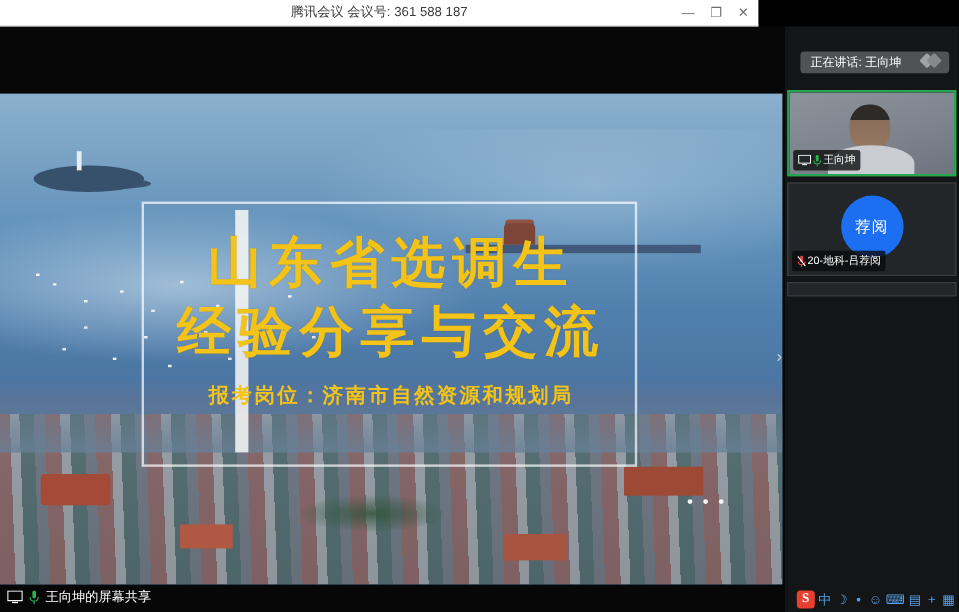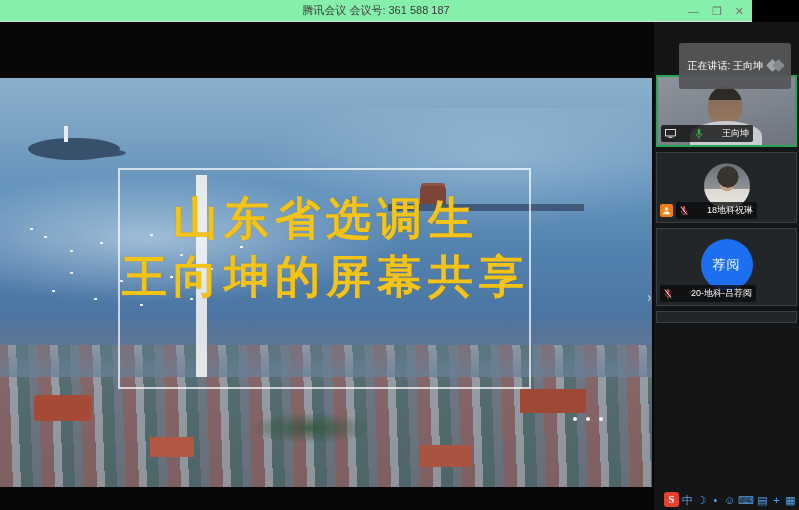--- a/index.html
+++ b/index.html
@@ -1,21 +1,21 @@
 <!DOCTYPE html>
 <html><head>
 <meta charset="utf-8">
 <style>
   * { box-sizing: border-box; margin: 0; padding: 0; }
   html,body { width:799px; height:510px; overflow:hidden; }
   body { background:#000; font-family:"Liberation Sans", sans-serif; position:relative; }
 
   
-  .titlebar { position:absolute; top:0; left:0; width:752px; height:22px;
-    background:#86efac; border-bottom:1px solid #dcdcdc; z-index:30; }
+  .titlebar { position:absolute; top:0; left:0; width:632px; height:22px;
+    background:#ffffff; border-bottom:1px solid #dcdcdc; z-index:30; }
   .titlebar-text { width:100%; text-align:center; line-height:21px; font-size:11px; color:#3a3a3a; }
   .win-controls { position:absolute; right:8px; top:0; height:22px; display:flex; gap:13px;
     align-items:center; color:#707070; font-size:11px; }
   .win-controls span { cursor:default; line-height:22px; }
 
   
   .main { position:absolute; top:22px; left:0; width:654px; height:488px; background:#070708; }
 
   .photo { position:absolute; left:0; top:56px; width:652px; height:409px; overflow:hidden;
     background: linear-gradient(180deg,#8ab0cd 0%, #7ba3c4 12%, #6292bb 28%, #517fad 45%, #4b76a3 58%, #567式499 60%);
@@ -71,22 +71,22 @@
 
   .share-indicator { position:absolute; left:6px; bottom:5px; display:flex; align-items:center;
     gap:5px; color:#fff; font-size:11px; z-index:5; }
 
   
   .sidebar { position:absolute; top:22px; right:0; width:145px; height:488px; background:#131517; }
   .collapse-arrow { position:absolute; left:647px; top:290px; color:#cfd3d7; font-size:14px;
     line-height:14px; z-index:6; cursor:pointer; }
 
   .speaking-banner { position:absolute; top:43px; right:8px; z-index:20;
-    background:rgba(84,86,88,.94); color:#fff; font-size:10px; padding:16px 8px;
-    border-radius:3px; display:flex; align-items:center; gap:5px; }
+    background:rgba(84,86,88,.94); color:#fff; font-size:10px; padding:2px 8px;
+    border-radius:3px; display:flex; align-items:center; gap:17px; }
   .wave { display:inline-block; width:9px; height:9px; background:#9fa3a6; transform:rotate(45deg); border-radius:1px; }
   .wave.w2 { background:#85898c; margin-left:-3px; }
 
   .thumbs { position:absolute; top:53px; left:0; width:145px; }
   .thumb { position:relative; margin:0 2px 5px 2px; height:71px;
     background:#232629; border:1px solid #3a3d41; overflow:hidden; }
   .thumb.speaker { border:2px solid #27a551; height:72px; }
   .thumb.tall { height:78px; }
   .thumb.partial { height:12px; margin-bottom:0; }
 
@@ -107,21 +107,21 @@
       linear-gradient(180deg,#6a6e74 0%, #8e9298 55%, #dcd9d2 56%, #e9e6df 100%); }
   .avatar.initials { width:52px; height:52px; background:#1d6ff2; color:#fff;
     display:flex; align-items:center; justify-content:center; font-size:13px; letter-spacing:1px;font-family:Liberation Serif, serif; }
   .avatar.sketch { width:46px; height:46px; background:#f2f2ee; display:flex;
     align-items:center; justify-content:center; }
 
   .thumb-footer { position:absolute; left:3px; bottom:3px; display:flex; align-items:center; gap:3px; z-index:3; }
   .role-badge { width:13px; height:13px; border-radius:2px; display:flex; align-items:center; justify-content:center; }
   .role-badge.blue { background:#1f78e8; }
   .role-badge.orange { background:#f07d1a; }
-  .nametag { display:flex; align-items:center; gap:19px; background:rgba(10,10,10,.78);
+  .nametag { display:flex; align-items:center; gap:1px; background:rgba(10,10,10,.78);
     padding:2px 4px; border-radius:2px; color:#fff; font-size:9px; white-space:nowrap; }
 
   
   .tray { position:absolute; right:3px; bottom:3px; display:flex; align-items:center; gap:3px; z-index:25; }
   .sogou-logo { width:15px; height:15px; background:#e8402f; border-radius:3px; color:#fff;
     font-weight:bold; font-size:11px; line-height:15px; text-align:center;
     font-family:"Liberation Serif", serif; }
   .tray-icon { color:#57a0e8; font-size:11px; line-height:14px; min-width:11px; text-align:center; }
 </style>
 </head>
@@ -150,28 +150,41 @@
     <div class="roof1"></div>
     <div class="roof2"></div>
     <div class="roof3"></div>
     <div class="roof4"></div>
     <div class="trees"></div>
     <div class="monument"></div>
     <div class="frame"></div>
 
     <div class="slide-text slide-title">
       <div>山东省选调生</div>
-      <div>王向坤的屏幕共享</div>
+      <div>经验分享与交流</div>
     </div>
     <div class="slide-text slide-sub">
+      <div>报考岗位：济南市自然资源和规划局</div>
     </div>
 
     <div class="slide-dots"><i></i><i></i><i></i></div>
   </div>
 
+  <div class="share-indicator">
+    <svg width="13" height="11" viewBox="0 0 13 11">
+      <rect x="0.5" y="0.5" width="12" height="8" fill="none" stroke="#ffffff"></rect>
+      <rect x="4" y="9.5" width="5" height="1.2" fill="#ffffff"></rect>
+    </svg>
+    <svg width="9" height="12" viewBox="0 0 12 16">
+      <rect x="4" y="0" width="4" height="9" rx="2" fill="#2bb34b"></rect>
+      <path d="M1.5 7.5a4.5 4.5 0 0 0 9 0" stroke="#2bb34b" stroke-width="1.4" fill="none"></path>
+      <line x1="6" y1="12.5" x2="6" y2="15.5" stroke="#2bb34b" stroke-width="1.4"></line>
+    </svg>
+    <span>王向坤的屏幕共享</span>
+  </div>
 </div>
 
 <div class="collapse-arrow">›</div>
 
 <div class="speaking-banner">
   <span>正在讲话: 王向坤</span>
   <span><span class="wave"></span><span class="wave w2"></span></span>
 </div>
 
 <div class="sidebar">
@@ -192,40 +205,20 @@
             <rect x="4" y="0" width="4" height="9" rx="2" fill="#2bb34b"></rect>
             <path d="M1.5 7.5a4.5 4.5 0 0 0 9 0" stroke="#2bb34b" stroke-width="1.4" fill="none"></path>
             <line x1="6" y1="12.5" x2="6" y2="15.5" stroke="#2bb34b" stroke-width="1.4"></line>
           </svg>
           <span>王向坤</span>
         </div>
       </div>
     </div>
 
 
-    <div class="thumb">
-      <div class="avatar hoodie"></div>
-      <div class="thumb-footer">
-        <div class="role-badge orange">
-          <svg width="9" height="9" viewBox="0 0 12 12">
-              <circle cx="6" cy="4" r="2.2" fill="#fff"></circle>
-              <path d="M1.5 11a4.5 3.6 0 0 1 9 0z" fill="#fff"></path>
-            </svg>
-        </div>
-        <div class="nametag">
-          <svg width="8" height="10" viewBox="0 0 12 16">
-            <rect x="4" y="0" width="4" height="9" rx="2" fill="#e04343"></rect>
-            <path d="M1.5 7.5a4.5 4.5 0 0 0 9 0" stroke="#e04343" stroke-width="1.4" fill="none"></path>
-            <line x1="6" y1="12.5" x2="6" y2="15.5" stroke="#e04343" stroke-width="1.4"></line>
-            <line x1="1" y1="1" x2="11" y2="14" stroke="#ffffff" stroke-width="1.4"></line>
-          </svg>
-          <span>18地科祝琳</span>
-        </div>
-      </div>
-    </div>
 
     <div class="thumb tall">
       <div class="avatar initials">荐阅</div>
       <div class="thumb-footer">
         <div class="nametag">
           <svg width="8" height="10" viewBox="0 0 12 16">
             <rect x="4" y="0" width="4" height="9" rx="2" fill="#e04343"></rect>
             <path d="M1.5 7.5a4.5 4.5 0 0 0 9 0" stroke="#e04343" stroke-width="1.4" fill="none"></path>
             <line x1="6" y1="12.5" x2="6" y2="15.5" stroke="#e04343" stroke-width="1.4"></line>
             <line x1="1" y1="1" x2="11" y2="14" stroke="#ffffff" stroke-width="1.4"></line>

